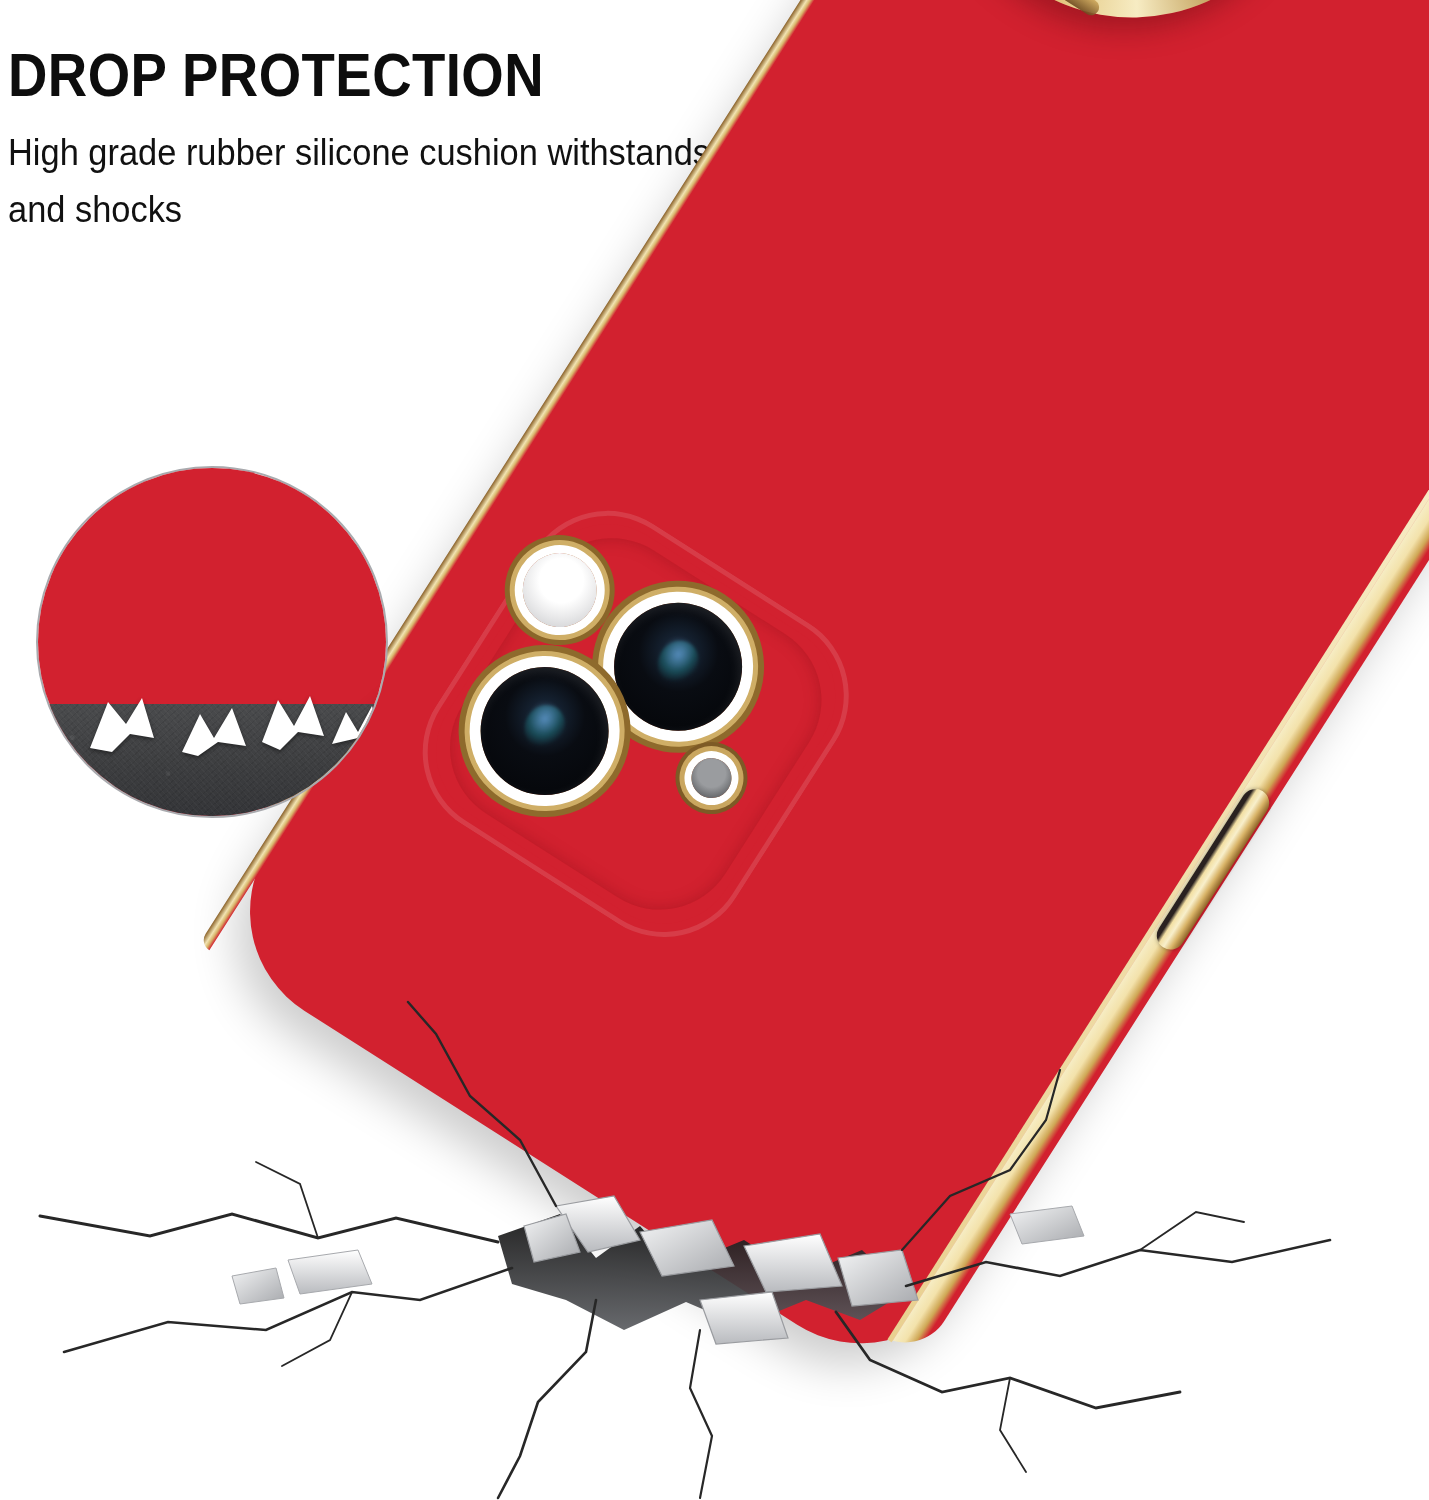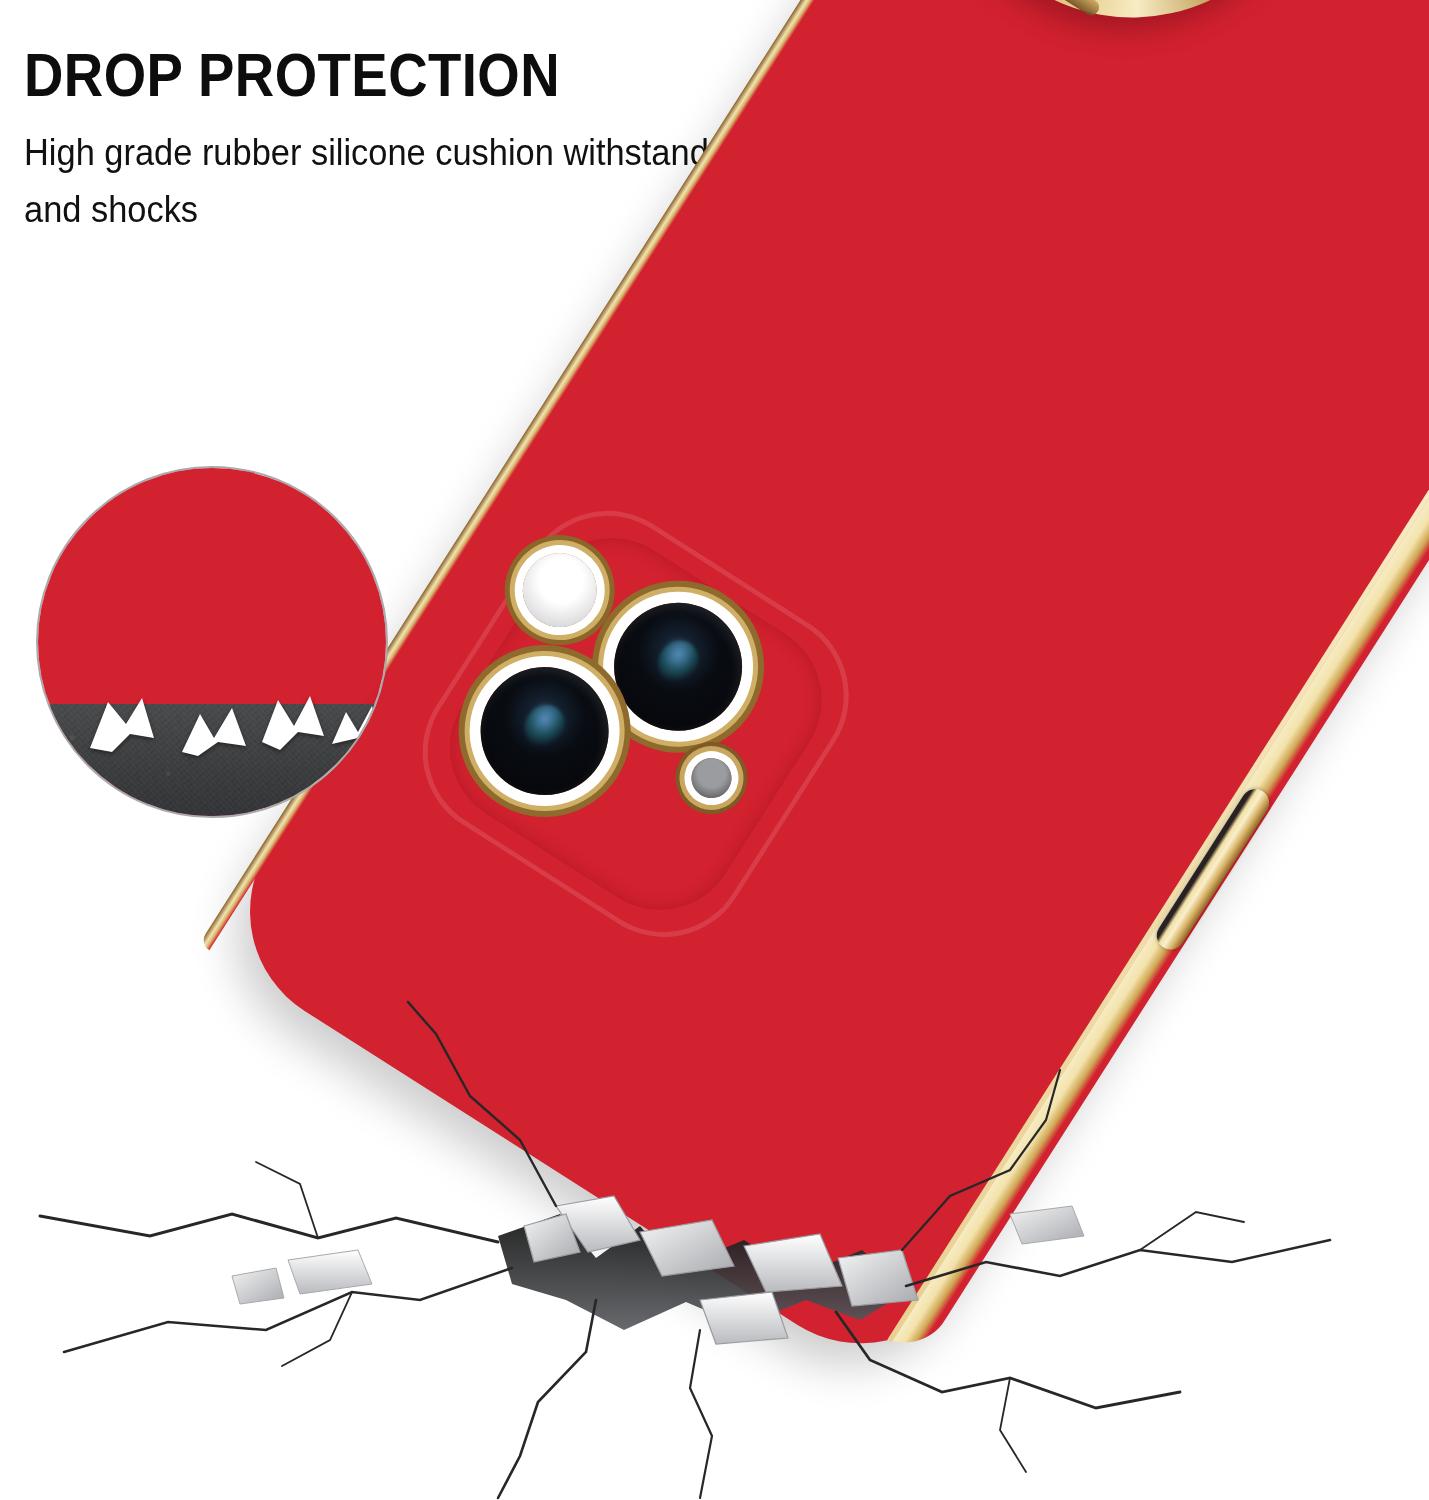--- a/index.html
+++ b/index.html
@@ -3,21 +3,21 @@
 <meta charset="utf-8">
 <style>
   html,body{margin:0;padding:0;background:#fff;}
   body{
     width:1429px;height:1500px;position:relative;overflow:hidden;
     font-family:"Liberation Sans","DejaVu Sans",sans-serif;
     background:#ffffff;
   }
 
   
-  #text-block{position:absolute;left:24px;top:44px;width:950px;}
+  #text-block{position:absolute;left:8px;top:44px;width:950px;}
   #headline{
     font-size:62px;line-height:1.0;font-weight:700;color:#0d0d0d;
     letter-spacing:0.5px;transform:scaleX(0.88);transform-origin:left top;
     white-space:nowrap;margin:0;
   }
   #subline{
     margin:18px 0 0 0;font-size:37px;line-height:1.55;color:#111;
     font-weight:400;transform:scaleX(0.93);transform-origin:left top;
     max-width:1000px;
   }

